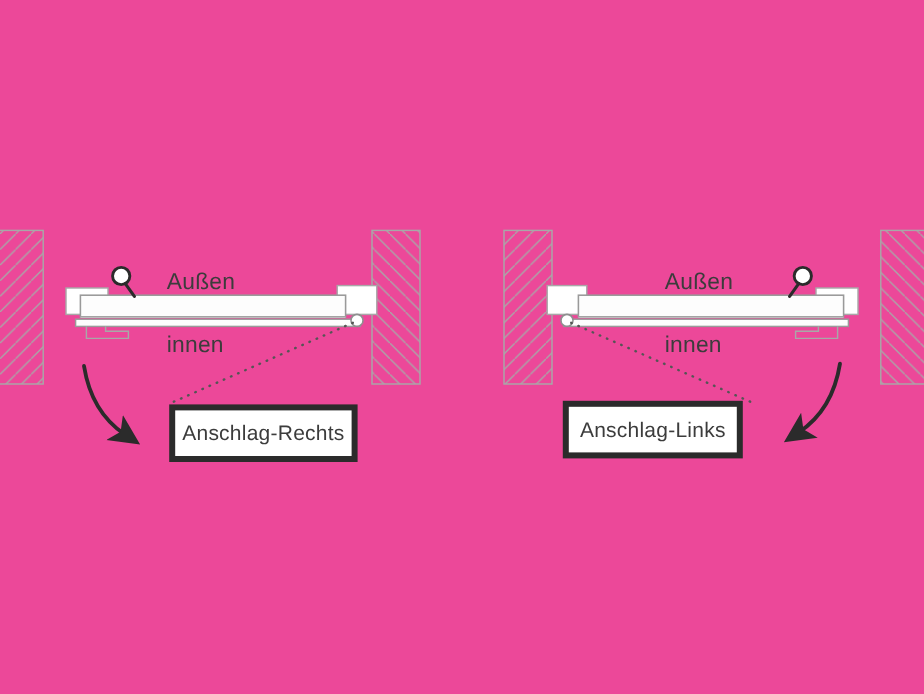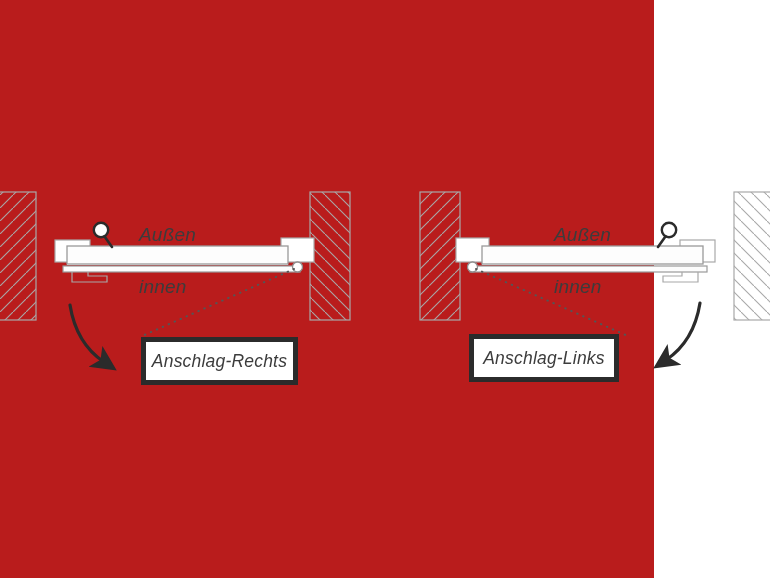--- a/index.html
+++ b/index.html
@@ -8,24 +8,23 @@
     background: #ffffff;
   }
   body {
     width: 770px;
     height: 578px;
     font-family: "Liberation Sans", sans-serif;
     overflow: hidden;
   }
   #stage {
     position: relative;
-    width: 654px;
+    width: 770px;
     height: 578px;
-    background: #b91c1c;
-    font-style: italic;
+    background: #ec4899;
   }
   #diagram-svg {
     position: absolute;
     left: 0;
     top: 0;
     width: 770px;
     height: 578px;
     display: block;
   }
   .lbl {

